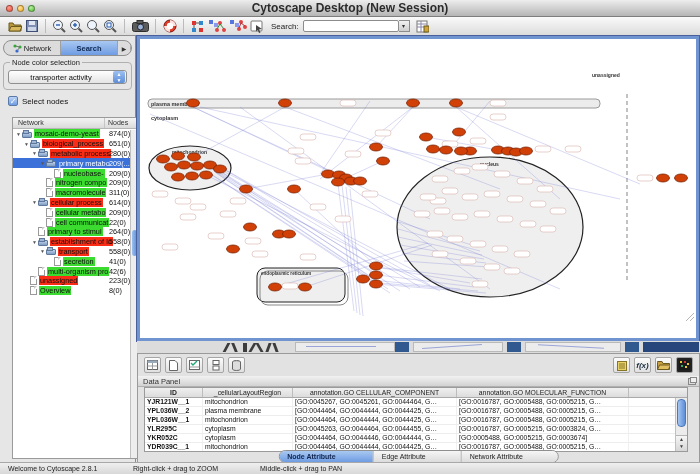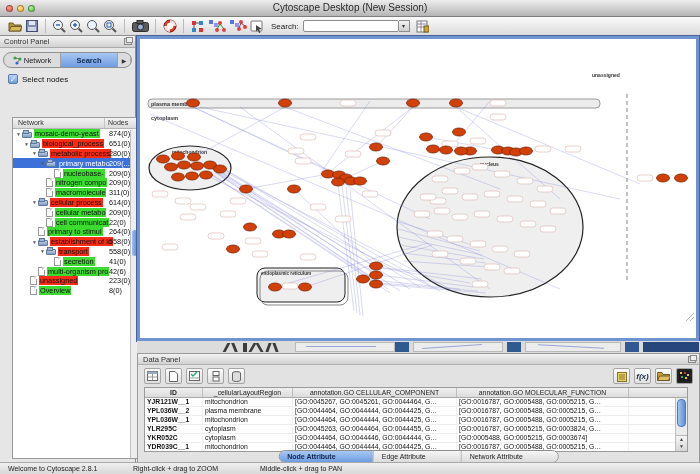--- a/index.html
+++ b/index.html
@@ -2,21 +2,21 @@
 <html><head>
 <meta charset="utf-8">
 <style>
   *{margin:0;padding:0;box-sizing:border-box}
   html,body{width:700px;height:474px;overflow:hidden}
   body{font-family:"Liberation Sans","DejaVu Sans",sans-serif;background:#e8e8e8;position:relative;font-size:8px;color:#111}
   .abs{position:absolute}
 
   
   #titlebar{left:0;top:0;width:700px;height:17px;background:linear-gradient(#ecечec,#b6b6b6);background:linear-gradient(#ededed,#b5b5b5);border-bottom:1px solid #7d7d7d;text-align:center}
-  #titlebar .title{font-size:10px;font-weight:normal;color:#2b2b2b;line-height:16px}
+  #titlebar .title{font-size:12px;font-weight:bold;color:#2b2b2b;line-height:16px}
   .lights{position:absolute;left:6px;top:5px;display:flex;gap:4px}
   .light{width:7px;height:7px;border-radius:50%;border:1px solid rgba(0,0,0,.35)}
   .l-red{background:radial-gradient(circle at 35% 30%,#ff9a8a,#f1513d)}
   .l-yel{background:radial-gradient(circle at 35% 30%,#ffe2a0,#f5b01f)}
   .l-grn{background:radial-gradient(circle at 35% 30%,#b8f0a0,#53c234)}
   .lights.small .light{width:6px;height:6px}
 
   
   #toolbar{left:0;top:17px;width:700px;height:19px;background:linear-gradient(#fafafa,#dcdcdc);border-bottom:1px solid #8e8e8e;display:flex;align-items:center}
   .tbi{width:17px;height:16px;display:flex;align-items:center;justify-content:center}
@@ -223,39 +223,42 @@
         <rect x="1" y="1" width="10" height="11" fill="#fff" stroke="#777"></rect>
         <line x1="1" y1="4" x2="11" y2="4" stroke="#88a"></line>
         <line x1="1" y1="7" x2="11" y2="7" stroke="#88a"></line>
         <line x1="5" y1="1" x2="5" y2="12" stroke="#88a"></line>
         <rect x="8" y="6" width="5" height="6" fill="#cfa43a" stroke="#6d5a1e"></rect>
       </svg>
     </div>
 </div>
 
 <div class="abs" id="cpanel">
-  <div class="panhead">
-    <span>Control Panel</span>
-    <div class="floatico"></div>
-  </div>
   <div id="cptabs">
     <div class="cptab">
       <svg width="9" height="9">
           <circle cx="2" cy="2" r="1.6" fill="#3a3"></circle>
           <circle cx="7" cy="3" r="1.6" fill="#3a3"></circle>
           <circle cx="4" cy="7" r="1.6" fill="#36c"></circle>
           <line x1="2" y1="2" x2="7" y2="3" stroke="#777"></line>
           <line x1="4" y1="7" x2="7" y2="3" stroke="#777"></line>
         </svg>
       <span>Network</span>
     </div>
     <div class="cptab sel">
         <span>Search</span>
       </div>
     <div class="cptab arrow">▶</div>
+  </div>
+  <div id="groupbox">
+    <div id="grouplbl">Node color selection</div>
+    <div id="dropdown">
+      <span class="ddtext">transporter activity</span>
+      <span class="ddcap">▲<br>▼</span>
+    </div>
   </div>
   <div id="selrow">
     <div id="checkbox">✓</div>
     <span class="lbl">Select nodes</span>
   </div>
   <div id="treebox">
     <div id="treehead">
       <div class="c1">Network</div>
       <div class="c2">Nodes</div>
     </div>
@@ -585,24 +588,20 @@
     </div>
   <div class="bluetab" style="left:370px;width:14px"></div>
   <div class="thumbwin" style="left:388px;width:96px">
       <div class="sketch" style="left:12px;width:66px;transform:rotate(3deg)"></div>
     </div>
   <div class="bluetab" style="left:488px;width:14px"></div>
   <div class="bluetab" style="left:506px;width:56px;background:#27477c"></div>
 </div>
 
 <div class="abs" id="dpanel">
-  <div id="dphead">
-    <span>Data Panel</span>
-    <div class="floatico"></div>
-  </div>
   <div id="dptools">
     <div class="dpi">
         <svg width="11" height="10">
           <rect x="0.5" y="0.5" width="10" height="9" fill="#fff" stroke="#666"></rect>
           <rect x="0.5" y="0.5" width="10" height="2.5" fill="#9ab"></rect>
           <line x1="0.5" y1="6" x2="10.5" y2="6" stroke="#999"></line>
           <line x1="5.5" y1="3" x2="5.5" y2="9.5" stroke="#999"></line>
         </svg>
       </div>
     <div class="dpi">
@@ -651,20 +650,24 @@
         <svg width="11" height="10">
           <rect width="11" height="10" fill="#1a1a1a"></rect>
           <rect x="1" y="1" width="2" height="2" fill="#e8c832"></rect>
           <rect x="5" y="1" width="2" height="2" fill="#c33"></rect>
           <rect x="8" y="3" width="2" height="2" fill="#e8c832"></rect>
           <rect x="2" y="5" width="2" height="2" fill="#3a6"></rect>
           <rect x="6" y="6" width="2" height="2" fill="#e8c832"></rect>
         </svg>
       </div>
   </div>
+  <div id="dphead">
+    <span>Data Panel</span>
+    <div class="floatico"></div>
+  </div>
   <div id="dptable">
     <div class="hrow" id="dpheadrow">
         <div class="cid">ID</div>
         <div class="creg">_cellularLayoutRegion</div>
         <div class="ccc">annotation.GO CELLULAR_COMPONENT</div>
         <div class="cmf">annotation.GO MOLECULAR_FUNCTION</div>
         <div class="cfill"></div>
       </div>
     <div id="dprows">
         <div class="drow">

